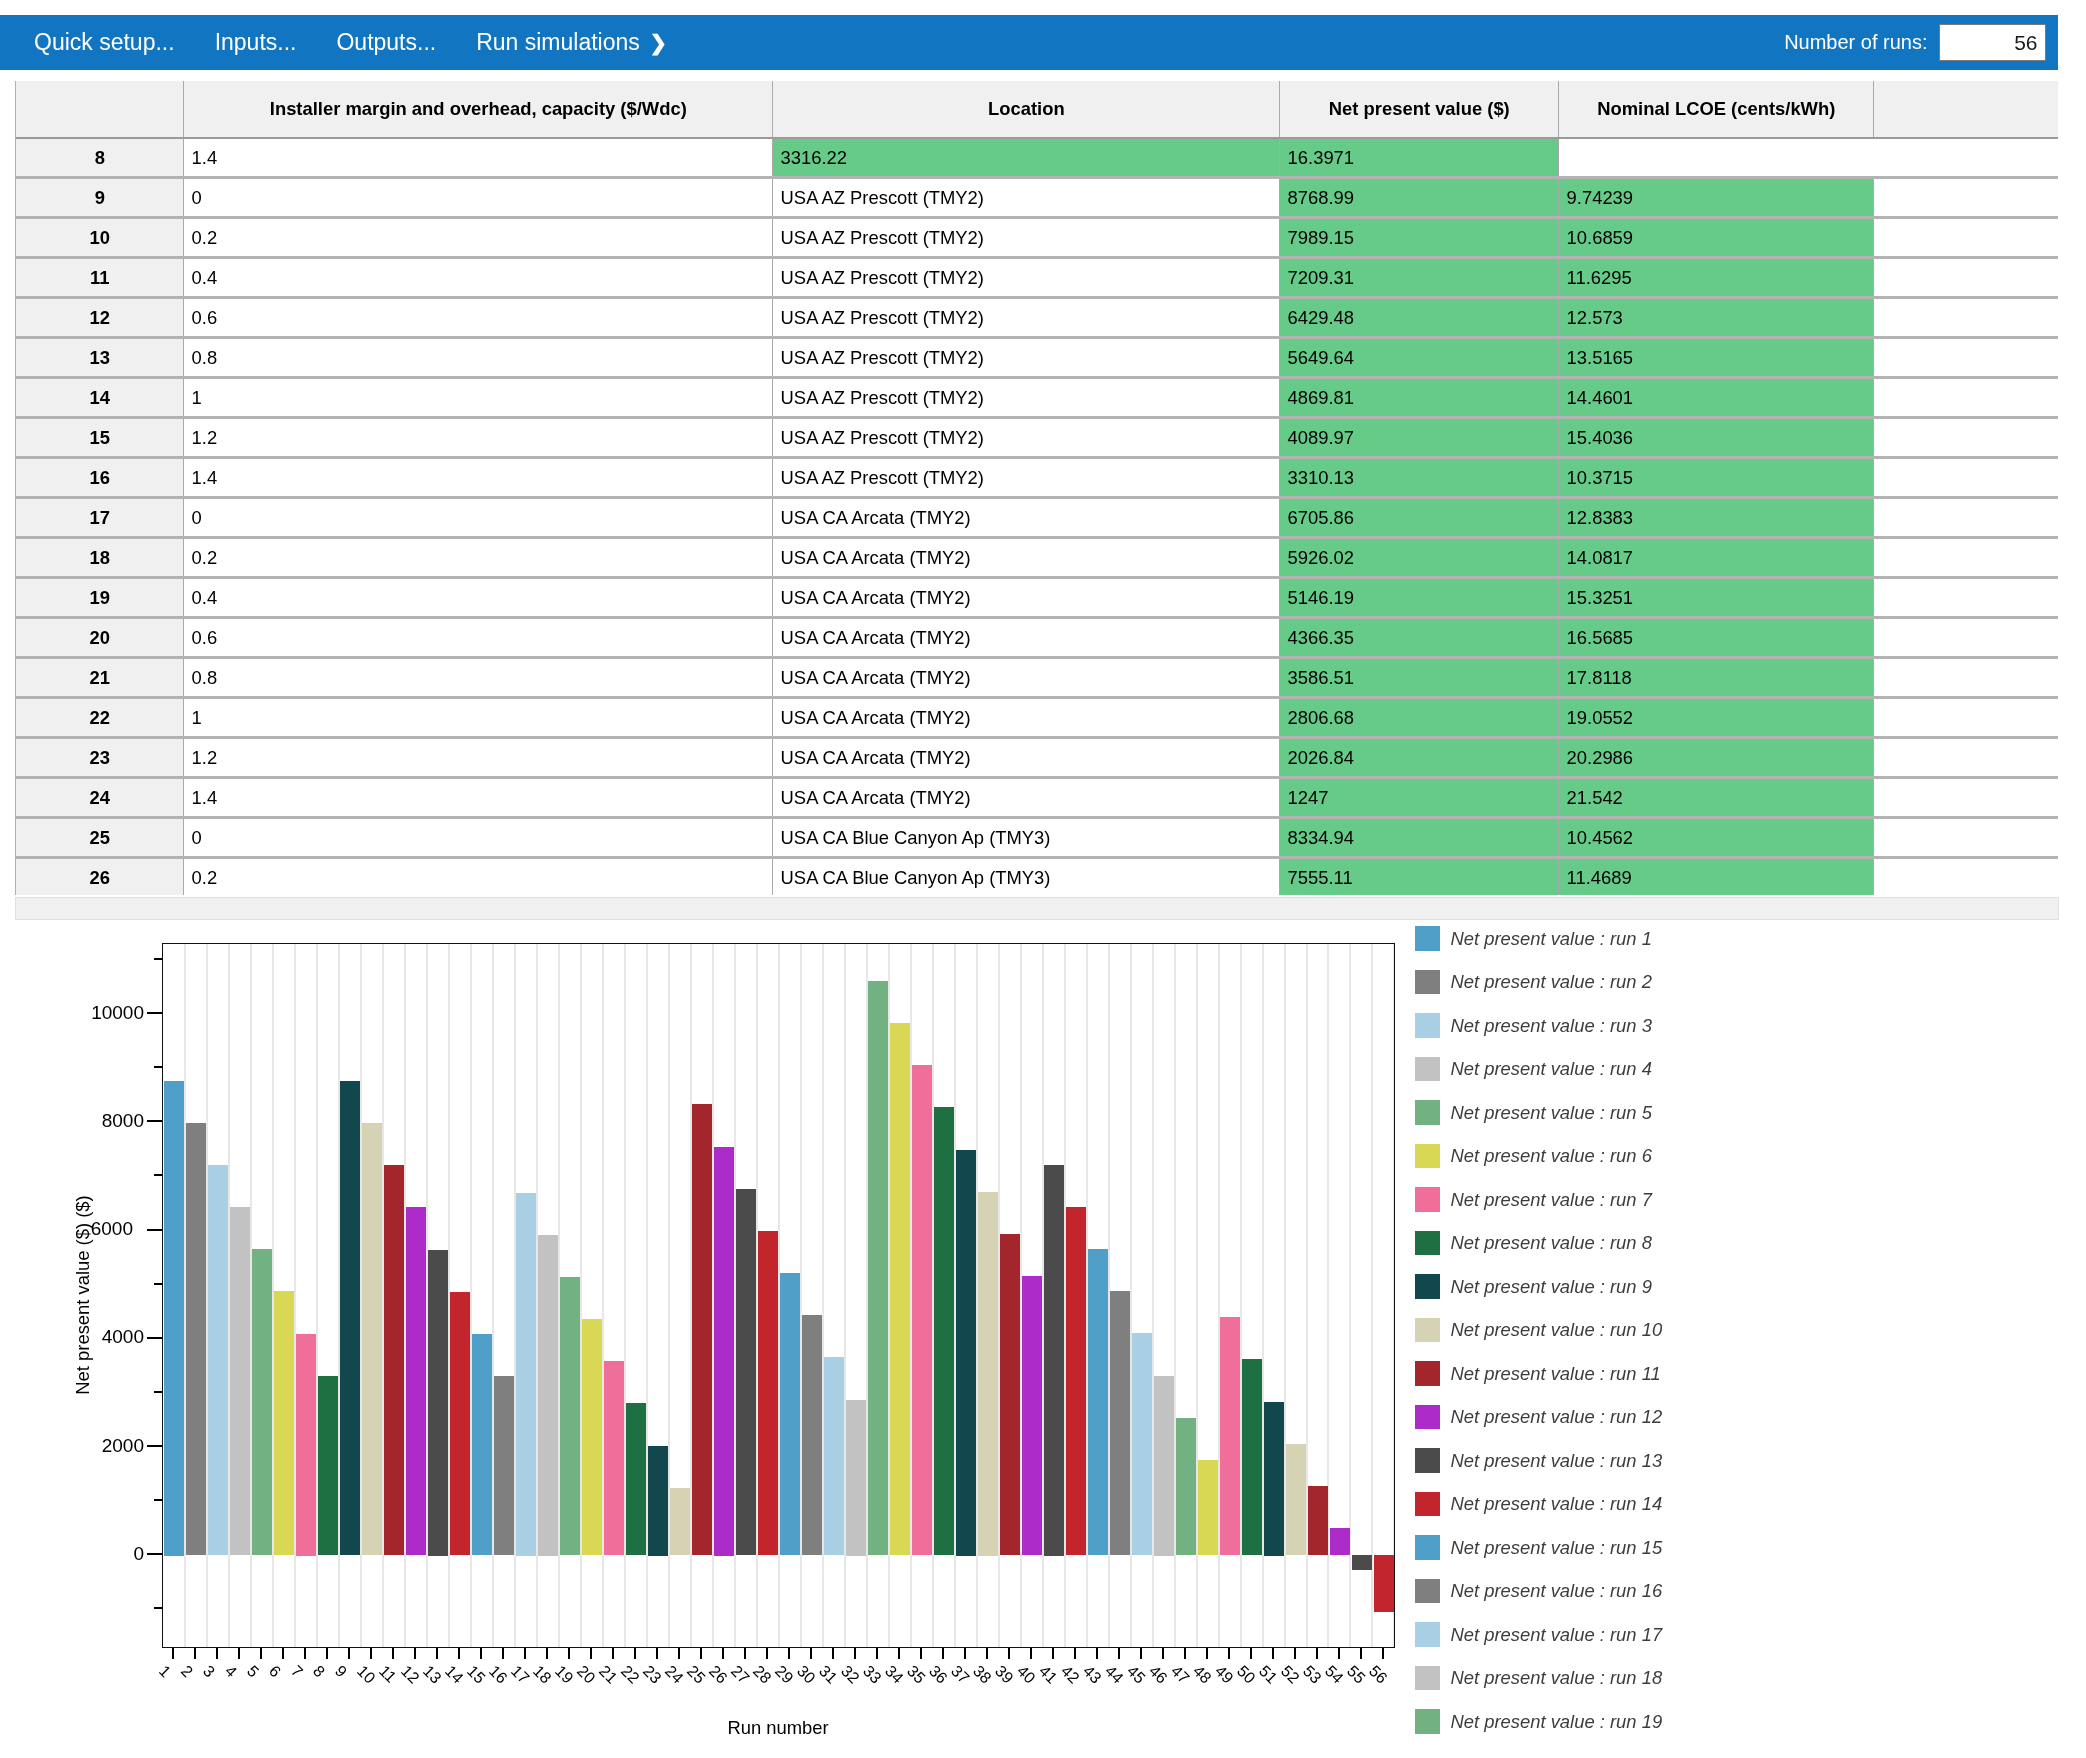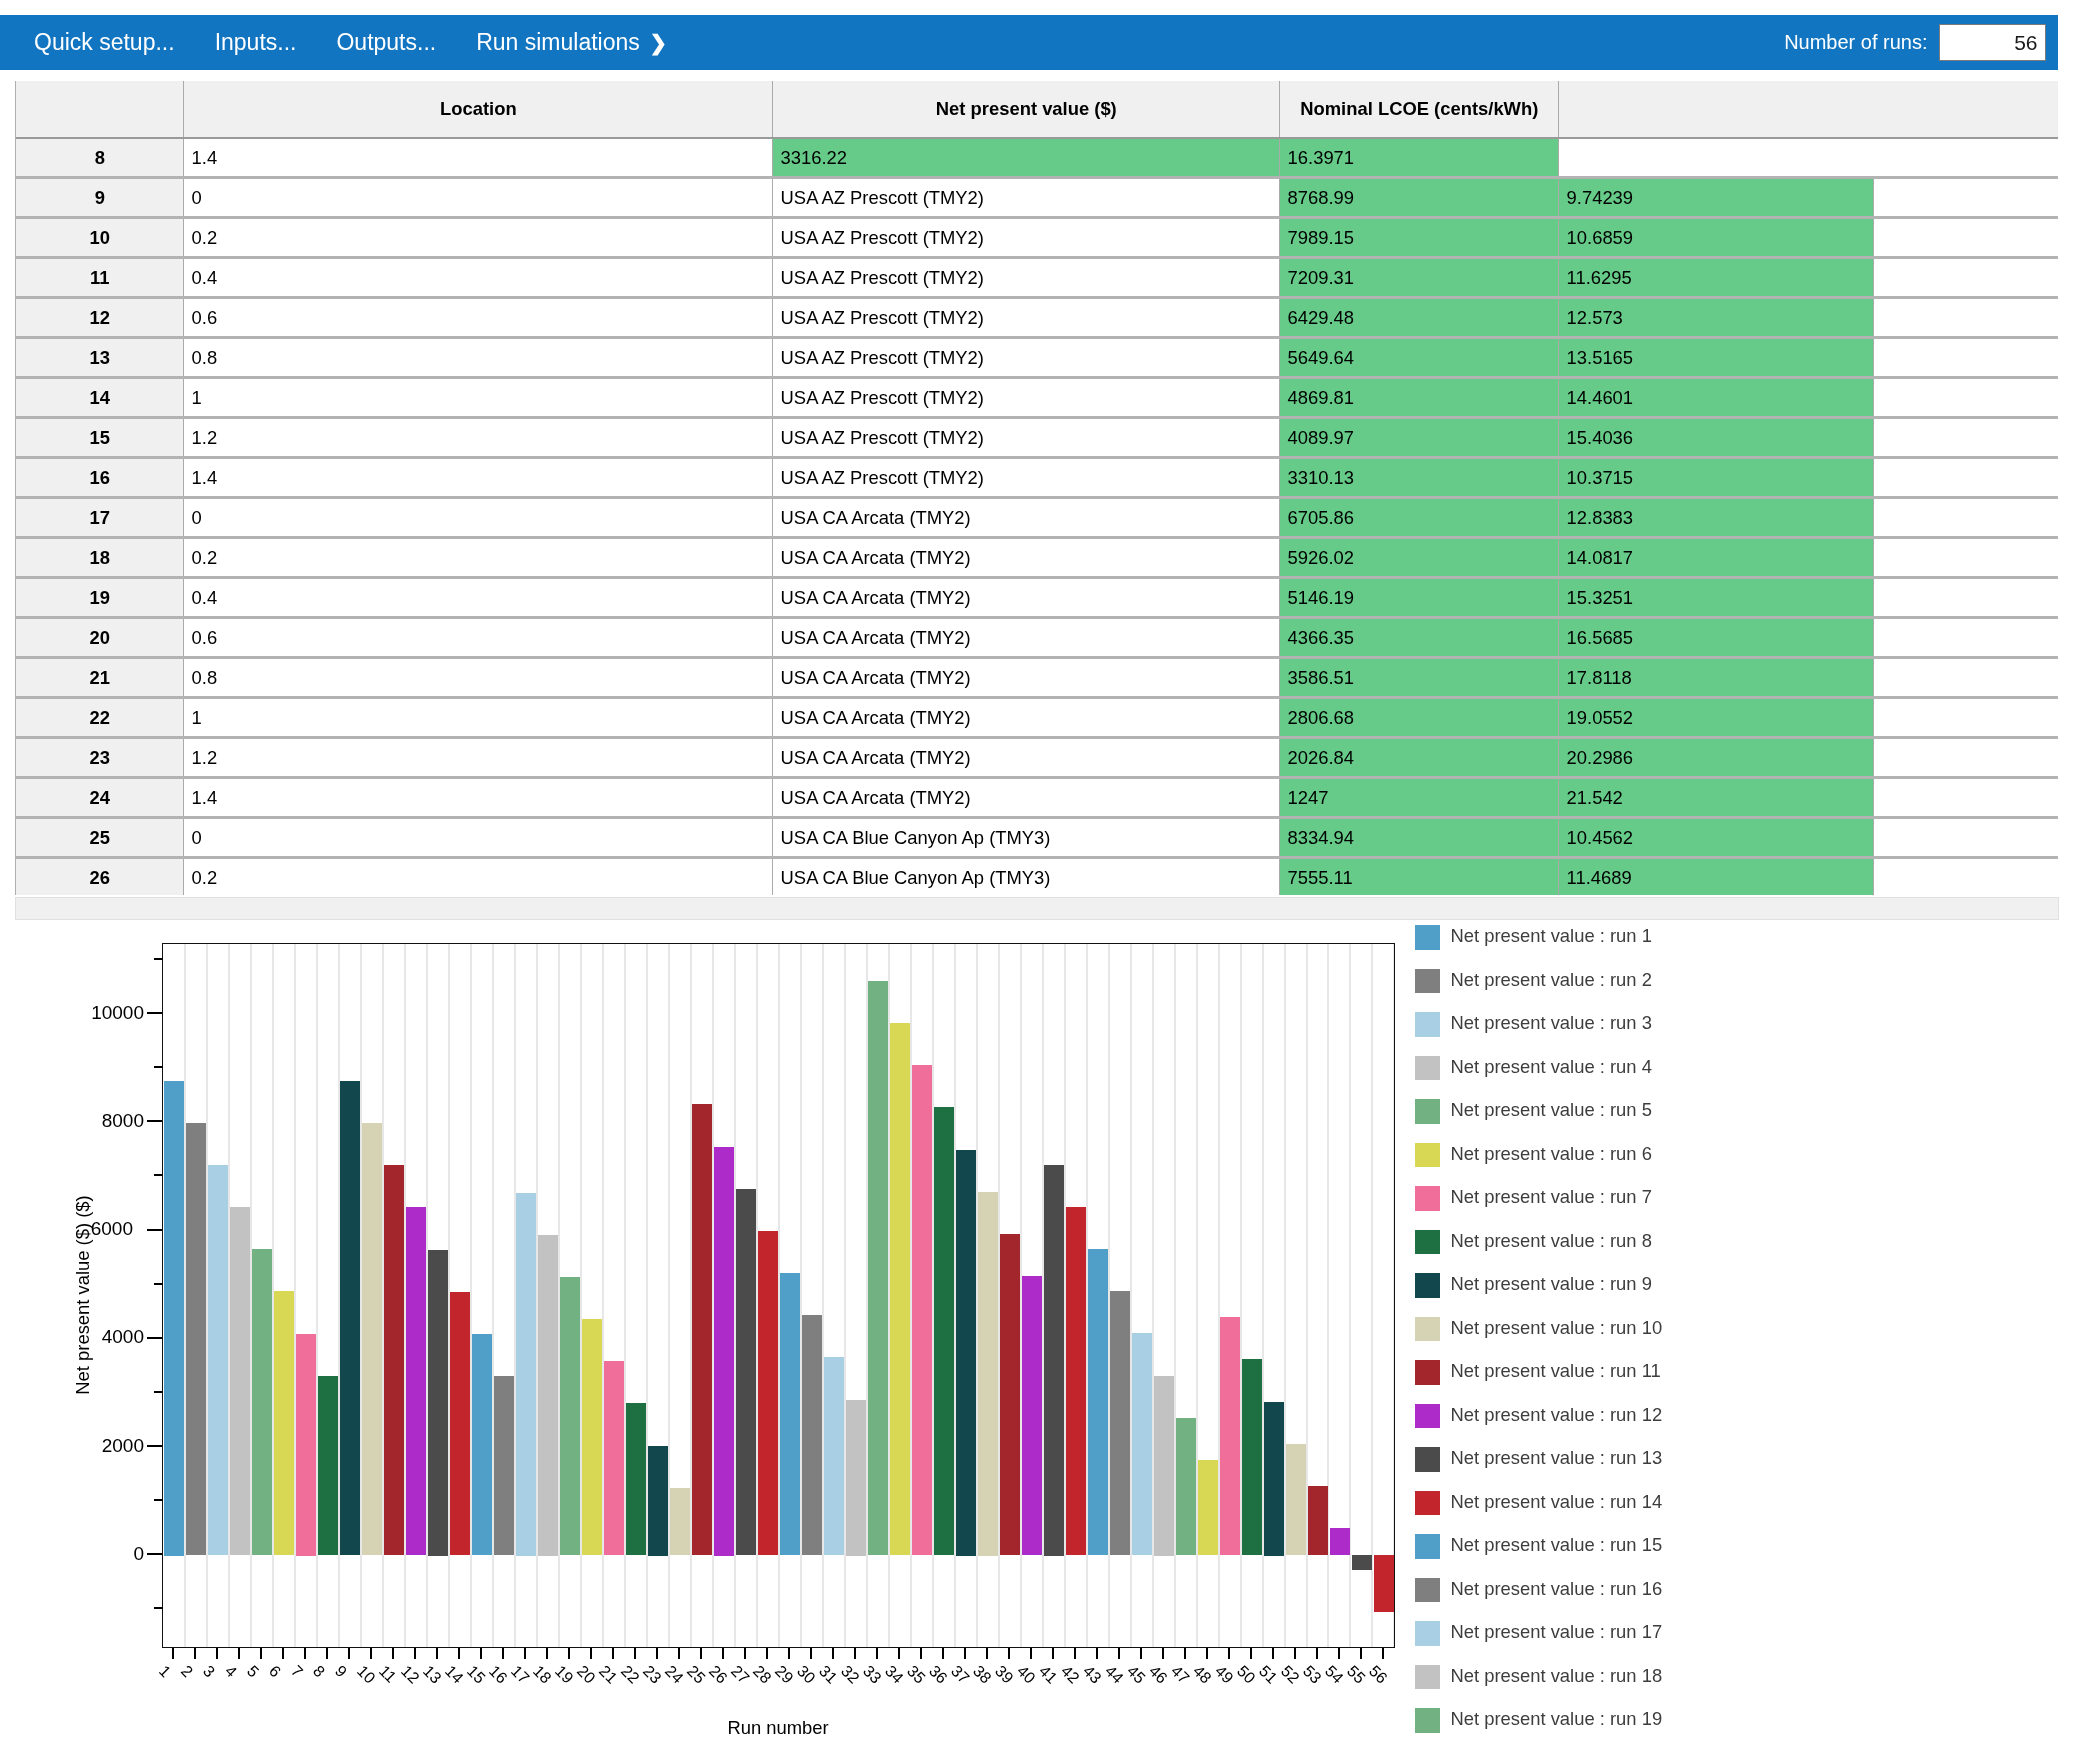--- a/index.html
+++ b/index.html
@@ -65,21 +65,21 @@
   }
   #y-axis-title{
     position:absolute;left:-560px;top:1284px;width:1285px;text-align:center;
     font-size:18.4px;transform:rotate(-90deg);
   }
   #x-axis-title{
     position:absolute;left:472px;top:1717px;width:612px;text-align:center;font-size:18.4px;
   }
   
   #legend{position:absolute;left:1415px;top:925px;}
-  .leg-item{display:flex;height:27px;margin-bottom:16.5px;}
+  .leg-item{display:flex;align-items:center;height:27px;margin-bottom:16.5px;font-style:italic;}
   .leg-swatch{width:24.5px;height:24.5px;margin-right:11px;flex:none;}
   .leg-text{font-size:18.4px;color:#3d3d3d;white-space:nowrap;}
 </style>
 </head>
 <body>
 
 <div id="toolbar">
   <span class="menu-item">Quick setup...</span>
   <span class="menu-item">Inputs...</span>
   <span class="menu-item">Outputs...</span>
@@ -89,20 +89,21 @@
   </span>
   <span id="runs-wrap">
     <span id="runs-label">Number of runs:</span>
     <input id="runs-input" value="56" style="">
   </span>
 </div>
 
 <div id="table-wrap">
   <div id="thead" class="trow">
     <div class="tcell"></div>
+    <div class="tcell">Installer margin and overhead, capacity ($/Wdc)</div>
     <div class="tcell">Location</div>
     <div class="tcell">Net present value ($)</div>
     <div class="tcell">Nominal LCOE (cents/kWh)</div>
     <div class="tcell filler"></div>
   </div>
   <div id="tbody">
       <div class="trow drow">
         <div class="tcell cell-num">8</div>
         <div class="tcell cell-txt">1.4</div>
         <div class="tcell cell-res">3316.22</div>

